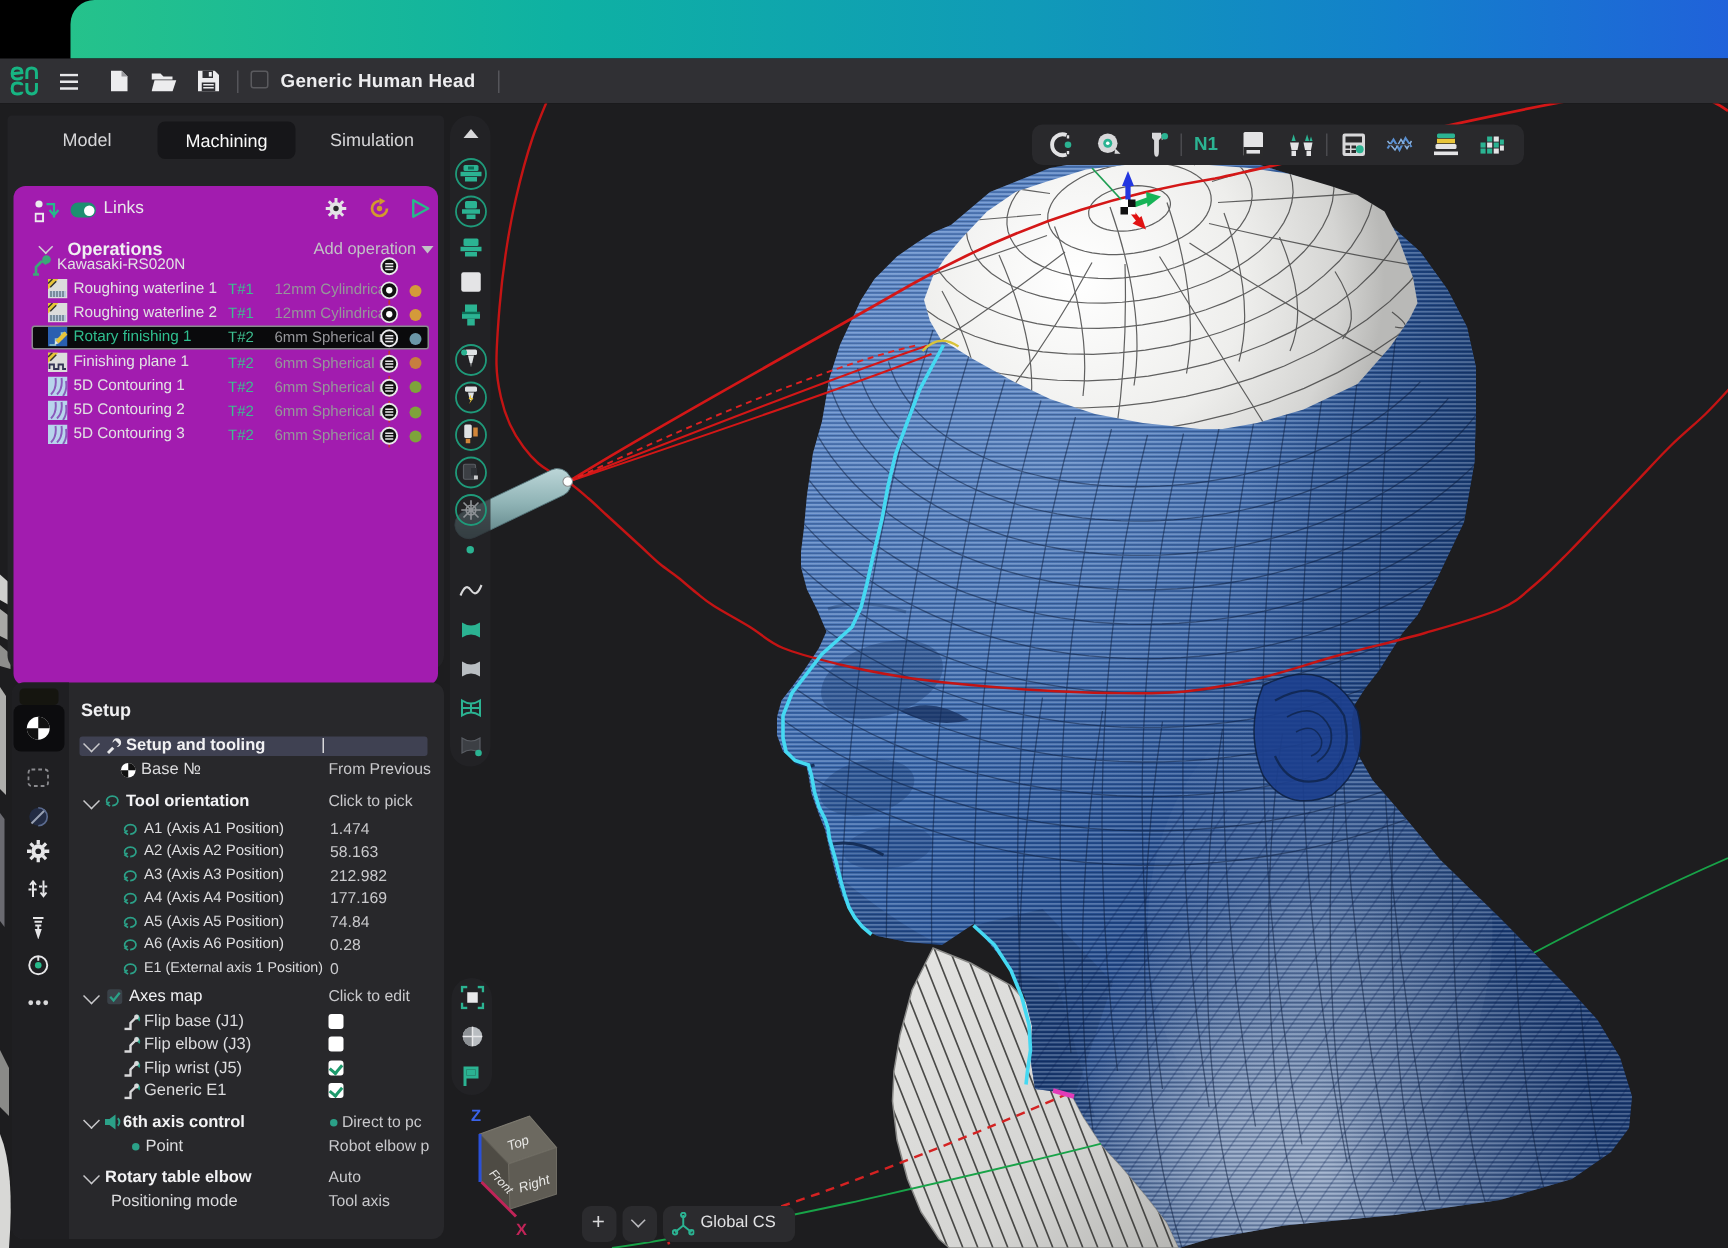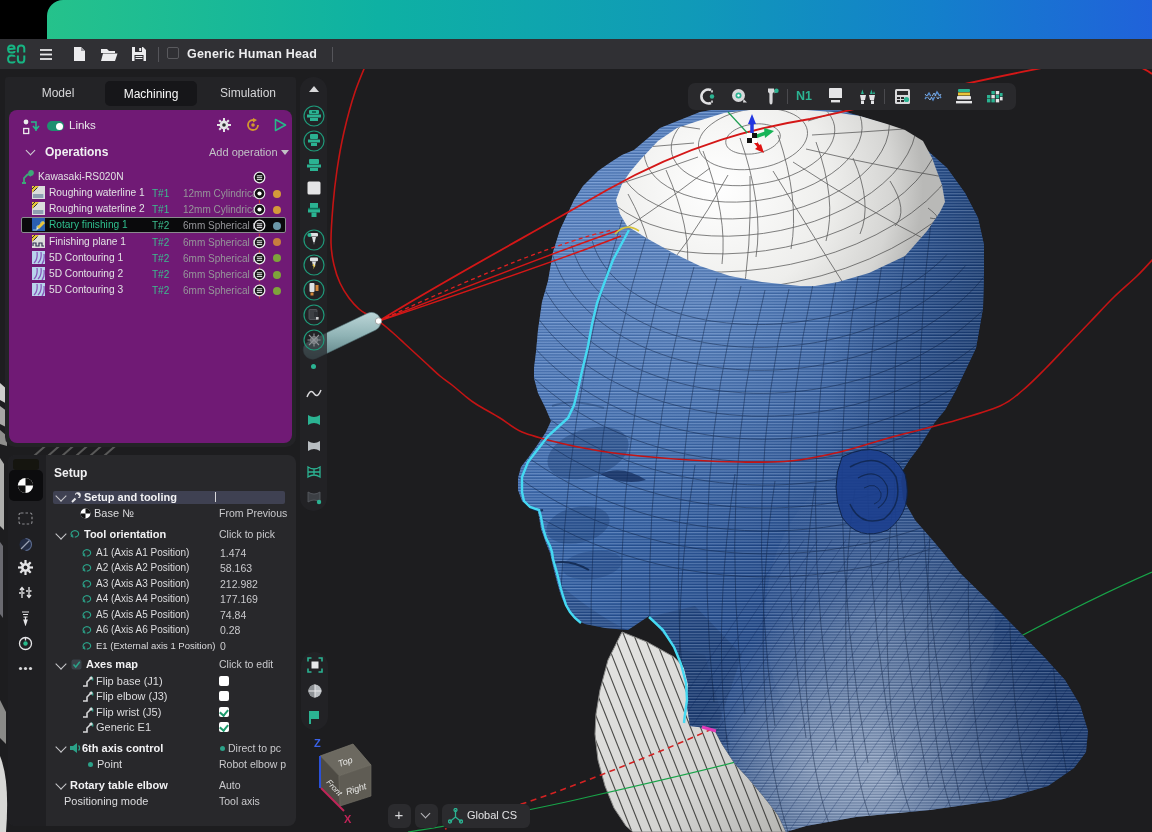--- a/index.html
+++ b/index.html
@@ -5,21 +5,21 @@
  font-family:"Liberation Sans",sans-serif;-webkit-font-smoothing:antialiased}
 .abs{position:absolute}
 #band{left:47px;top:0;width:1105px;height:39px;border-top-left-radius:16px;
  background:linear-gradient(90deg,#25c28b 0%,#0eb1a3 30%,#109ab8 58%,#1380cb 80%,#2062da 100%)}
 #tbar{left:0;top:39px;width:1152px;height:30px;background:#303034;color:#ededef}
 #tbar .sep{position:absolute;top:8px;width:1px;height:15px;background:#55555a}
 #title{position:absolute;left:187px;top:8px;font-size:12.5px;font-weight:bold;letter-spacing:.2px}
 #vp{left:0;top:69px;width:1152px;height:763px;background:#1d1d1f}
 .panel{background:#232326;position:absolute}
 #ops{left:5px;top:77px;width:291px;height:370px;border-radius:3px 3px 10px 10px}
-#opsin{position:absolute;left:4px;top:33px;width:283px;height:333px;background:#701a75;border-radius:8px}
+#opsin{position:absolute;left:4px;top:47px;width:283px;height:333px;background:#a21caf;border-radius:8px}
 .tab{position:absolute;top:5px;height:23px;line-height:23px;font-size:12px;color:#d6d6d8;text-align:center}
 #tabact{position:absolute;left:100px;top:4px;width:92px;height:25px;background:#161619;border-radius:5px}
 .dot{position:absolute;top:4px;width:8px;height:8px;border-radius:50%}
 svg{display:block}
 #setup{left:8px;top:455px;width:288px;height:371px;background:#28282b;border-radius:8px}
 #sstrip{position:absolute;left:0;top:0;width:38px;height:371px;background:#1f1f22;border-radius:8px 0 0 8px}
 .pill{position:absolute;background:#242428;border-radius:14px}
 #ttool{left:688px;top:83px;width:328px;height:27px;background:#29292c;border-radius:7px}
 .btn{position:absolute;top:804px;height:24px;background:#2b2b2e;border-radius:6px;color:#dcdcde}
 .cb{position:absolute;left:211px;width:10px;height:10px;border-radius:2px;background:#fff}
@@ -668,21 +668,21 @@
 <svg class="abs" style="left:74px;top:185.5px" width="11" height="10" viewBox="0 0 11 10">
       <path d="M 1.8,6.8 A 3.8,3.2 0 1 1 4.8,8.1 M 3,5.6 L 1.4,7.1 L 3.4,8.3" fill="none" stroke="#2ba188" stroke-width="1.15"></path>
     </svg>
 <div class="abs" style="left:88px;top:184.5px;font-size:9.5px;color:#dcdcde;white-space:nowrap">E1 (External axis 1 Position)</div>
 <div class="abs" style="left:212px;top:184.5px;font-size:10.5px;color:#c9c9cc">0</div>
 <div class="abs" style="left:49px;top:205px;width:8px;height:8px;border-right:1.5px solid #c9c9cc;border-bottom:1.5px solid #c9c9cc;transform:rotate(45deg)"></div>
 <svg class="abs" style="left:63px;top:204px" width="11" height="11" viewBox="0 0 11 11">
       <rect x="0.5" y="0.5" width="10" height="10" rx="2" fill="#3a4148"></rect>
       <path d="M 2.5,5.5 L 4.7,8 L 8.8,2.8" fill="none" stroke="#2ba188" stroke-width="1.5"></path>
     </svg>
-<div class="abs" style="left:78px;top:203px;font-size:11px;font-weight:bold;color:#f2f2f4">Axes map</div>
+<div class="abs" style="left:78px;top:203px;font-size:11px;font-weight:normal;color:#f2f2f4">Axes map</div>
 <div class="abs" style="left:211px;top:203px;font-size:10.5px;color:#c9c9cc">Click to edit</div>
 <svg class="abs" style="left:74px;top:219.5px" width="12" height="12" viewBox="0 0 12 12">
       <path d="M 1,11 L 5,11 L 5,7 L 9,3" stroke="#d8d8da" stroke-width="1.6" fill="none"></path>
       <path d="M 9,1 A 3.5,3.5 0 0 1 11,6 L 9,4 Z" fill="#2ba188"></path>
       <circle cx="9" cy="3" r="1.6" fill="#d8d8da"></circle>
     </svg>
 <div class="abs" style="left:88px;top:219.5px;font-size:11px;color:#dcdcde">Flip base (J1)</div>
 <div class="cb" style="top:220.5px"></div>
 <svg class="abs" style="left:74px;top:235px" width="12" height="12" viewBox="0 0 12 12">
       <path d="M 1,11 L 5,11 L 5,7 L 9,3" stroke="#d8d8da" stroke-width="1.6" fill="none"></path>
@@ -712,21 +712,21 @@
     </svg>
 <div class="abs" style="left:74px;top:287px;font-size:11px;font-weight:bold;color:#f2f2f4">6th axis control</div>
 <div class="abs" style="left:212px;top:287px;width:5px;height:5px;border-radius:50%;background:#2ba188;margin-top:4px"></div>
 <div class="abs" style="left:220px;top:287px;font-size:10.5px;color:#c9c9cc">Direct to pc</div>
 <div class="abs" style="left:80px;top:303px;width:5px;height:5px;border-radius:50%;background:#2ba188;margin-top:4px"></div>
 <div class="abs" style="left:89px;top:303px;font-size:11px;color:#dcdcde">Point</div>
 <div class="abs" style="left:211px;top:303px;font-size:10.5px;color:#c9c9cc">Robot elbow p</div>
 <div class="abs" style="left:49px;top:325px;width:8px;height:8px;border-right:1.5px solid #c9c9cc;border-bottom:1.5px solid #c9c9cc;transform:rotate(45deg)"></div>
 <div class="abs" style="left:62px;top:324px;font-size:11px;font-weight:bold;color:#f2f2f4">Rotary table elbow</div>
 <div class="abs" style="left:211px;top:324px;font-size:10.5px;color:#c9c9cc">Auto</div>
-<div class="abs" style="left:56px;top:340px;font-size:11px;color:#dcdcde">Positioning mode</div>
+<div class="abs" style="left:66px;top:340px;font-size:11px;color:#dcdcde">Positioning mode</div>
 <div class="abs" style="left:211px;top:340px;font-size:10.5px;color:#c9c9cc">Tool axis</div>
 </div>
 <div class="pill" style="left:300px;top:77px;width:27px;height:434px;background:rgba(36,36,40,.72)"></div>
 <div class="abs" style="left:300px;top:77px;width:27px;height:434px">
 <div class="abs" style="left:9px;top:9px;width:0;height:0;border-left:5px solid transparent;border-right:5px solid transparent;border-bottom:6px solid #d8d8da"></div>
 <svg class="abs" style="left:2.5px;top:28px" width="22" height="22" viewBox="0 0 22 22">
       <circle cx="11" cy="11" r="10" fill="none" stroke="#1f9a7a" stroke-width="1.2"></circle>
       <g fill="#2bb392">
         <rect x="6" y="5" width="10" height="4" rx="1"></rect>
         <rect x="4" y="9.5" width="14" height="3"></rect>

